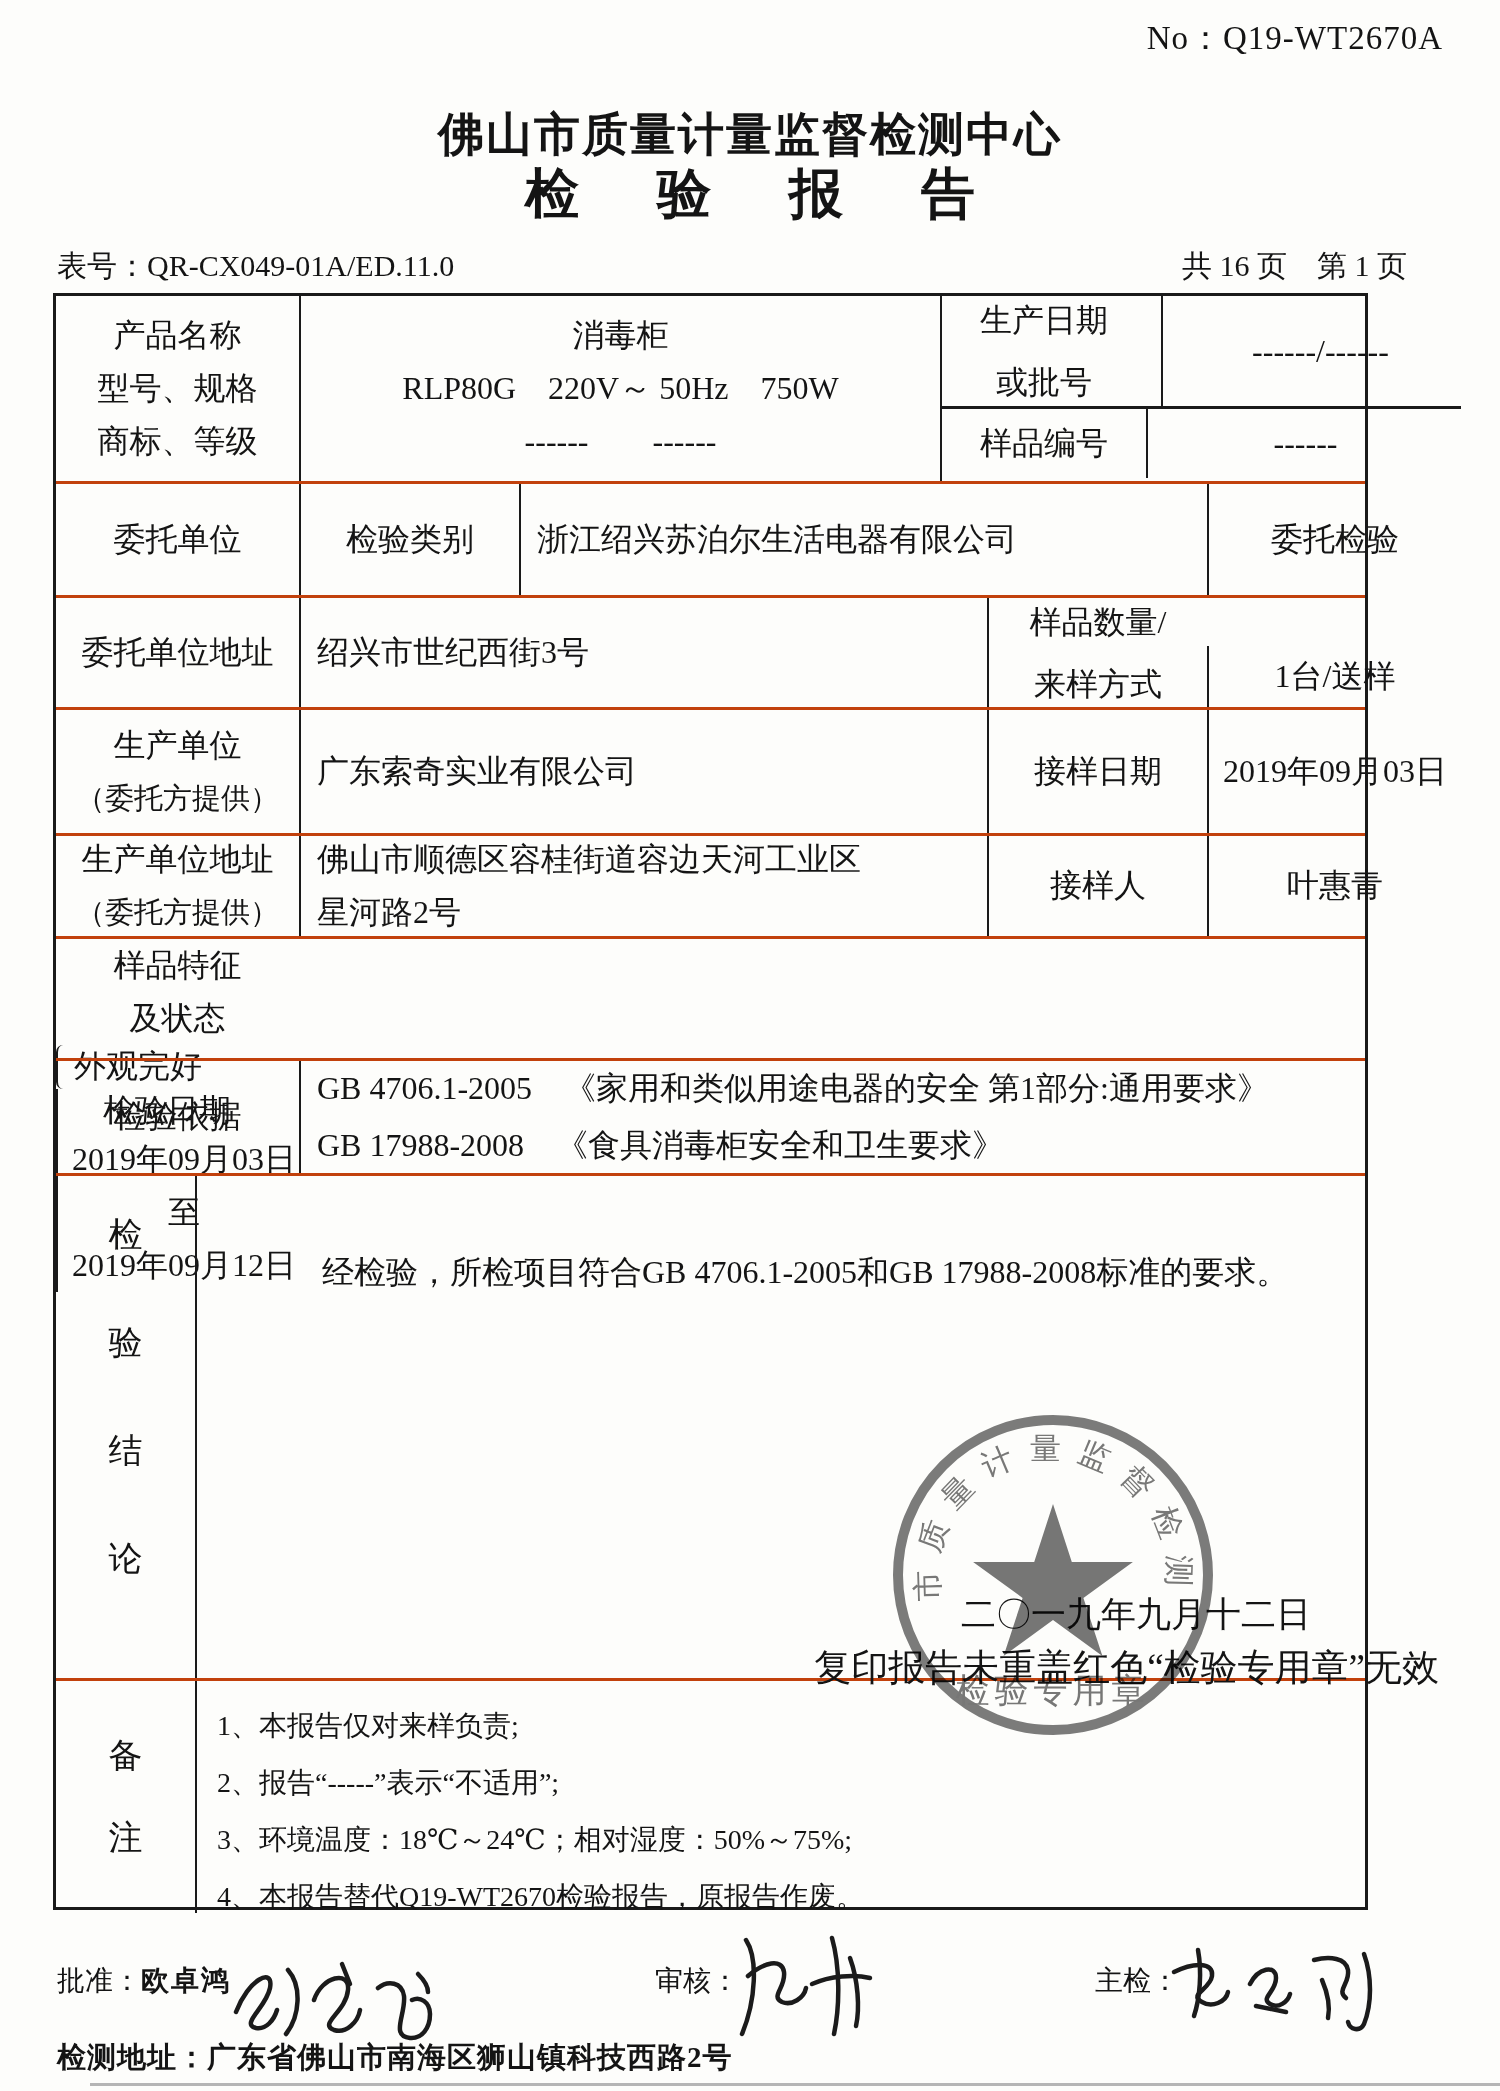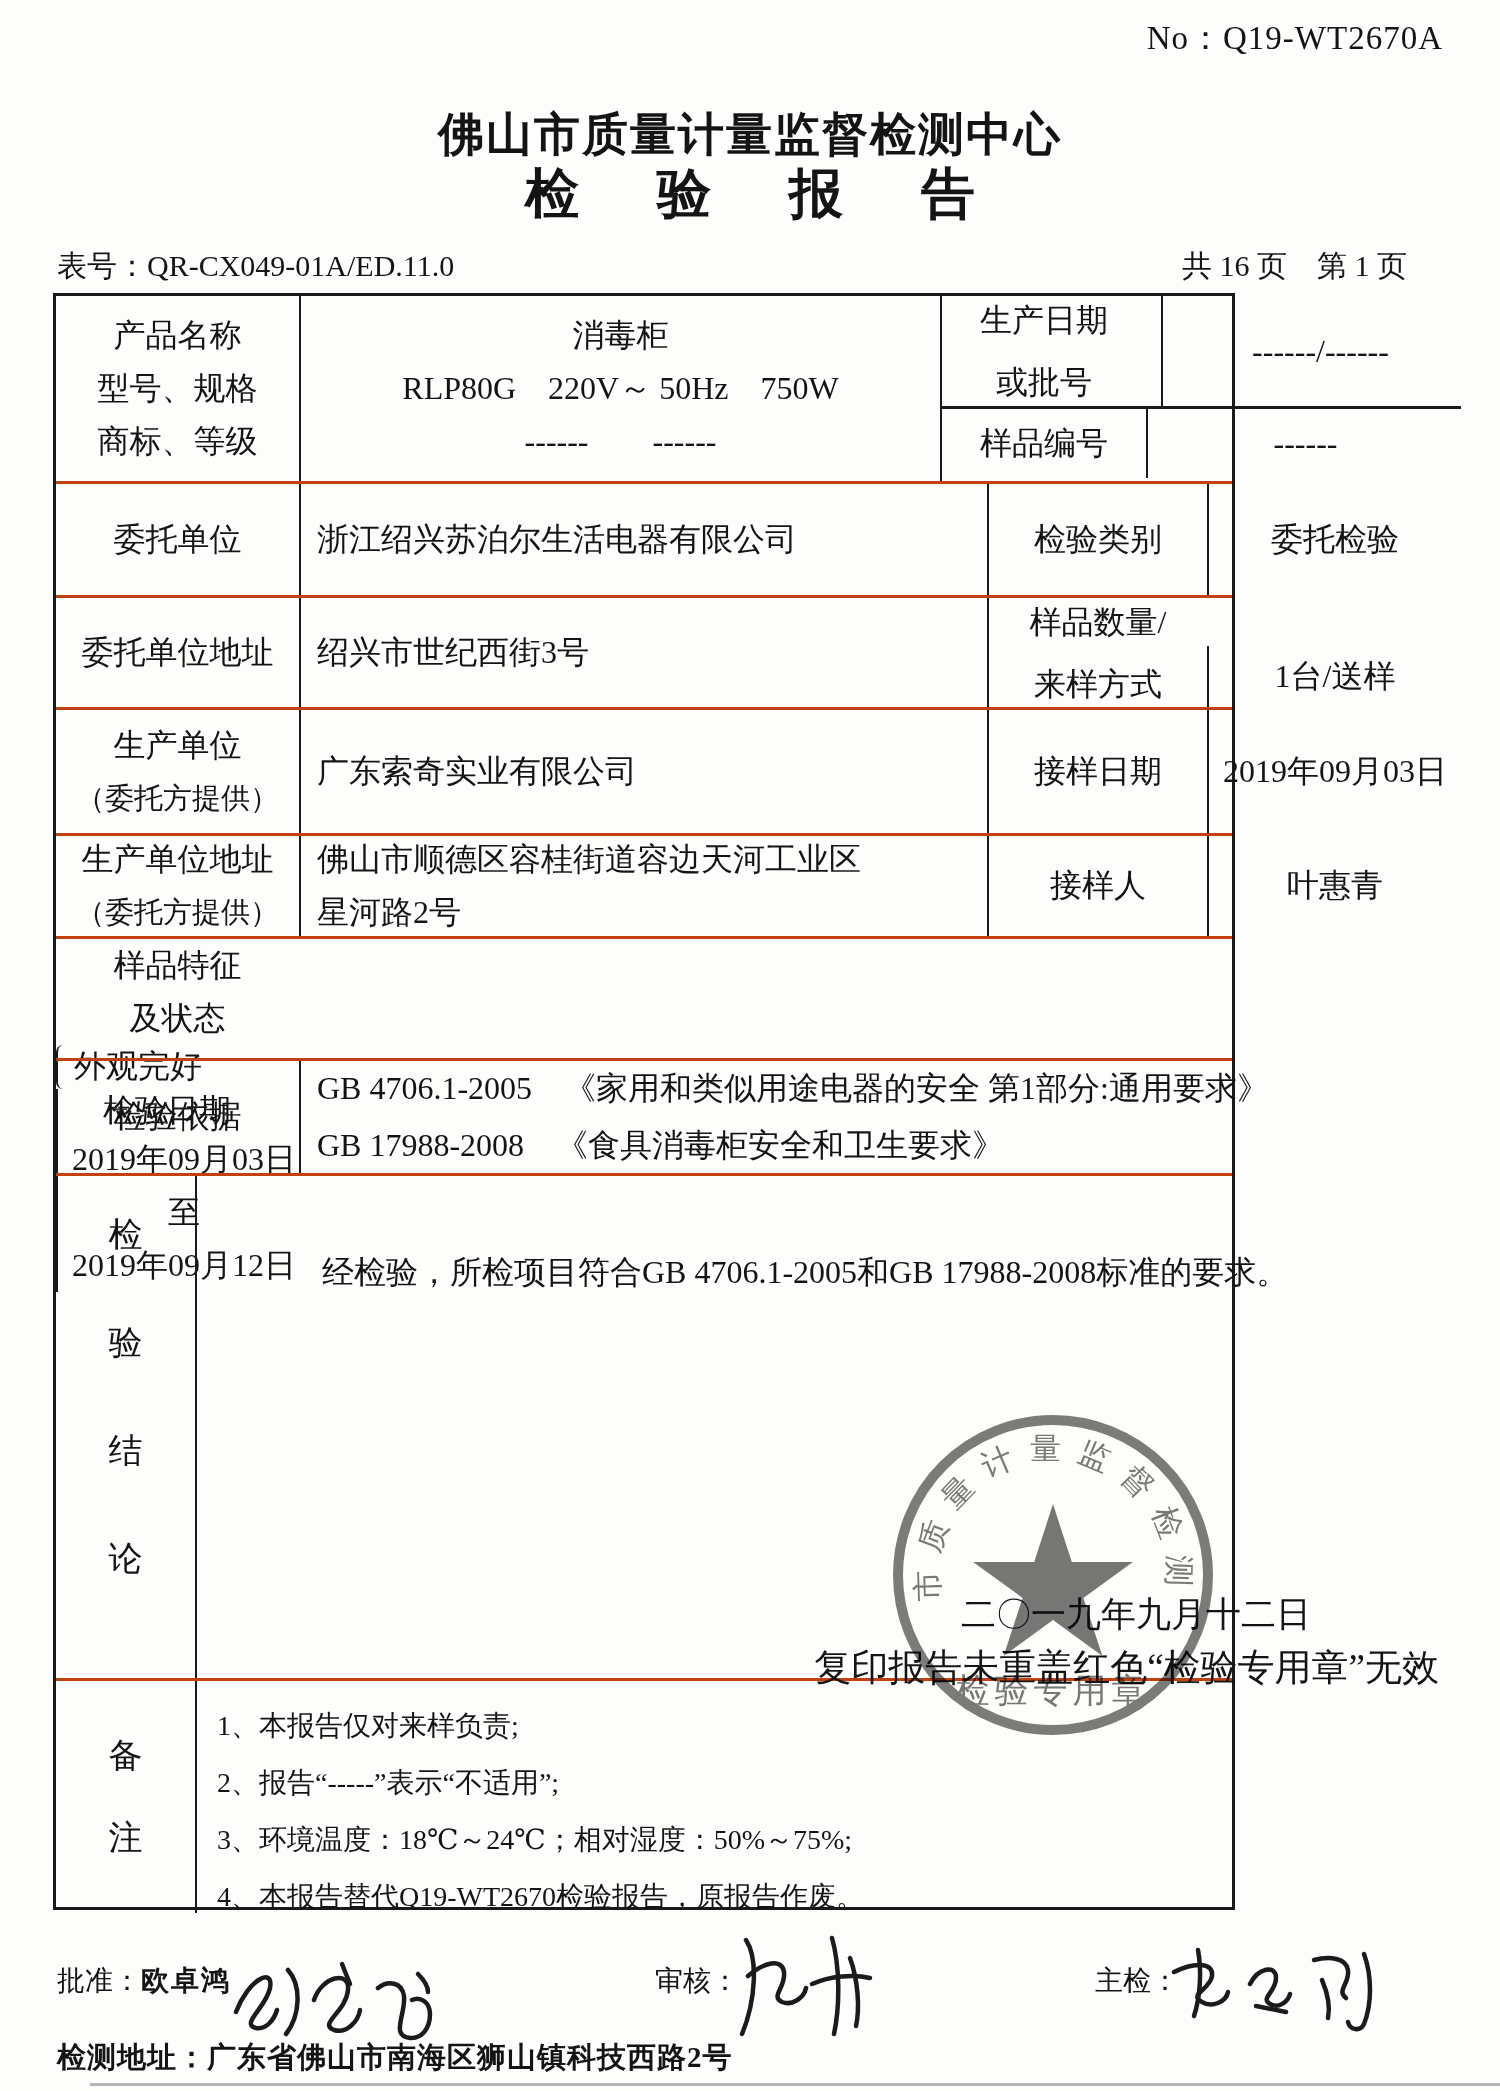--- a/index.html
+++ b/index.html
@@ -12,21 +12,21 @@
   .doc-no { position:absolute; top:16px; right:57px; font-size:33px; letter-spacing:1px; }
   .title1 { position:absolute; top:104px; left:0; width:100%; text-align:center;
             font-size:46px; font-weight:600; letter-spacing:2px; }
   .title2 { position:absolute; top:158px; left:0; width:100%;
             display:flex; justify-content:center; gap:78px;
             font-size:54px; font-weight:600; }
   .meta-row { position:absolute; top:246px; left:57px; right:57px; font-size:30px; }
   .form-no { position:absolute; left:0; top:0; }
   .pagination { position:absolute; right:36px; top:0; }
 
-  .tbl { position:absolute; left:53px; top:293px; width:1182px; height:1617px;
+  .tbl { position:absolute; left:53px; top:293px; width:1315px; height:1617px;
          border:3px solid #1a1a1a; box-sizing:border-box;
          display:flex; flex-direction:column; font-size:32px; }
   .trow { display:flex; box-sizing:border-box; border-top:3px solid #c2410c; flex:none; }
   .trow.first { border-top:none; }
   .cell { box-sizing:border-box; border-left:2.5px solid #1a1a1a;
           display:flex; flex-direction:column; justify-content:center; flex:none; }
   .cell.nb { border-left:none; }
   .lbl { align-items:center; text-align:center; }
   .ctr { align-items:center; text-align:center; }
   .valL { padding-left:16px; }
@@ -106,25 +106,25 @@
             <div>------</div>
           </div>
         </div>
       </div>
     </div>
 
     <div class="trow" style="height:114px;">
       <div class="cell nb lbl" style="width:243px;">
         <div>委托单位</div>
       </div>
+      <div class="cell lbl" style="width:220px;">
+        <div>检验类别</div>
+      </div>
       <div class="cell valL" style="width:688px;">
         <div>浙江绍兴苏泊尔生活电器有限公司</div>
-      </div>
-      <div class="cell lbl" style="width:220px;">
-        <div>检验类别</div>
       </div>
       <div class="cell ctr" style="width:254px;">
         <div>委托检验</div>
       </div>
     </div>
 
     <div class="trow" style="height:112px;">
       <div class="cell nb lbl" style="width:243px;">
         <div>委托单位地址</div>
       </div>

